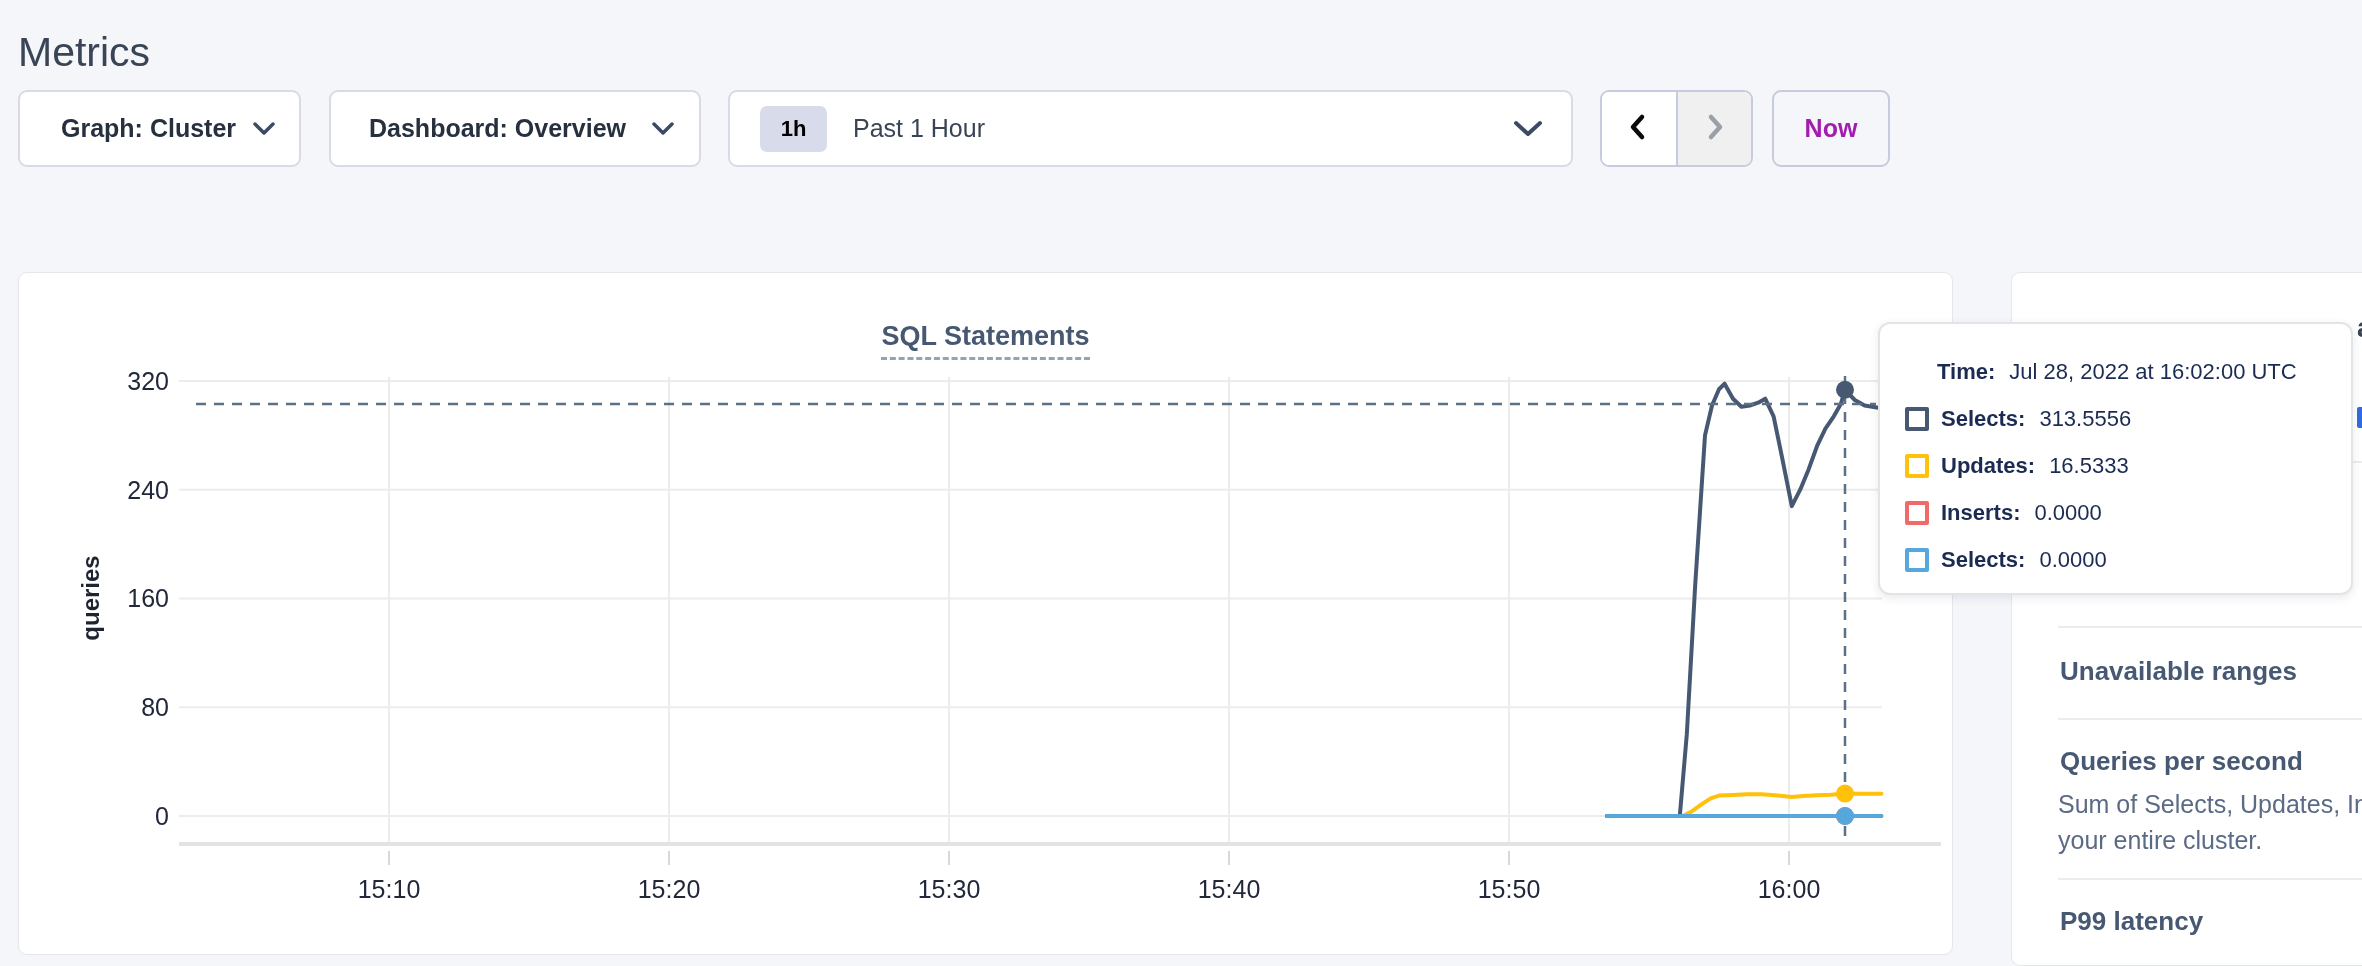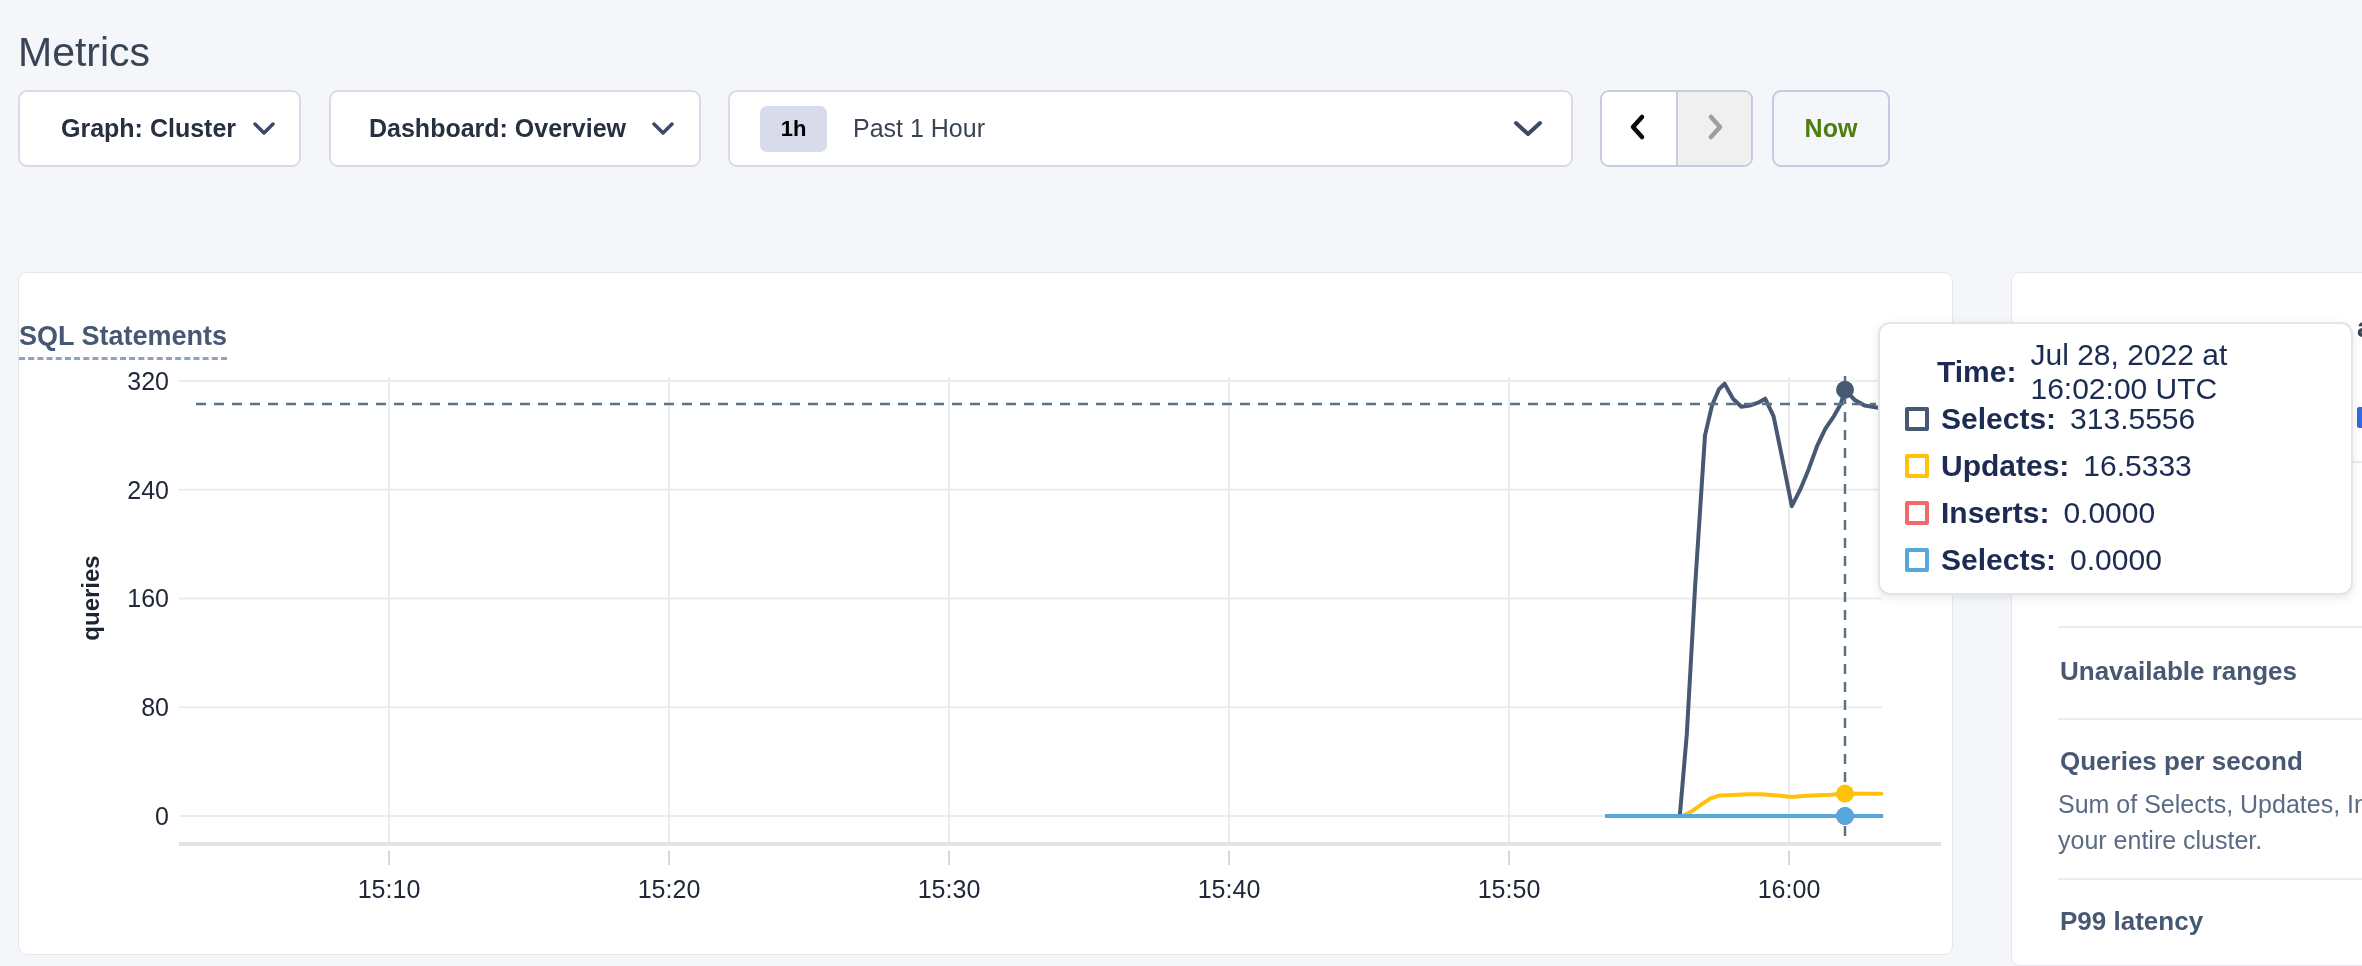--- a/index.html
+++ b/index.html
@@ -21,40 +21,40 @@
   .time-badge{width:67px;height:46px;border-radius:7px;background:#d8dcea;color:#000000;
       font-size:22px;font-weight:700;display:flex;align-items:center;justify-content:center;}
   .time-label{margin-left:26px;font-size:25px;font-weight:500;color:#394455;}
   .pager{position:absolute;left:1600px;top:90px;width:153px;height:77px;box-sizing:border-box;
       border:2px solid #c6cbdf;border-radius:9px;overflow:hidden;display:flex;background:#fff;}
   .pager-half{flex:1;display:flex;align-items:center;justify-content:center;cursor:pointer;}
   .pager-prev{border-right:2px solid #c6cbdf;background:#fff;}
   .pager-next{background:#f0f0f1;}
   .now-btn{position:absolute;left:1772px;top:90px;width:118px;height:77px;box-sizing:border-box;
       border:2px solid #c6cbdf;border-radius:9px;display:flex;align-items:center;justify-content:center;
-      font-size:25px;font-weight:600;color:#4d7c0f;background:transparent;cursor:default;}
+      font-size:25px;font-weight:600;color:#a21caf;background:transparent;cursor:default;}
 
   
   .chart-card{position:absolute;left:18px;top:272px;width:1935px;height:683px;box-sizing:border-box;
       background:#fff;border:1px solid #e4e6ea;border-radius:9px;z-index:5;}
-  .chart-title-wrap{position:absolute;left:0;right:0;top:48px;}
+  .chart-title-wrap{position:absolute;left:0;right:0;top:48px;text-align:center;}
   .chart-title{display:inline-block;font-size:27px;font-weight:700;color:#475872;
       padding-bottom:5px;border-bottom:3px dashed #8fa3bb;cursor:help;}
   .y-axis-label{position:absolute;left:72px;top:325px;transform:translate(-50%,-50%) rotate(-90deg);
       font-size:24px;font-weight:700;color:#1d2532;}
   .ytick{position:absolute;left:55px;width:95px;height:30px;text-align:right;
       font-size:25px;color:#20283a;line-height:30px;}
   .xtick{position:absolute;top:602px;width:120px;text-align:center;font-size:25px;color:#20283a;}
   #plot-svg{position:absolute;left:0;top:0;}
 
   
   .tooltip{position:absolute;left:1878px;top:322px;width:475px;height:273px;box-sizing:border-box;
       background:#fff;border:2px solid #e3e4e8;border-radius:12px;z-index:50;
       box-shadow:0 3px 10px rgba(40,50,70,.10);padding:24px 0 0 25px;color:#1b2b52;}
-  .tt-row{display:flex;align-items:center;height:47px;font-size:30px;}
+  .tt-row{display:flex;align-items:center;height:47px;font-size:22px;}
   .tt-time{padding-left:32px;}
   .tt-sq{width:16px;height:16px;border:4px solid #000;border-radius:2px;margin-right:12px;flex:0 0 auto;background:#fff;}
   .tt-label{font-weight:700;}
   .tt-val{margin-left:14px;font-weight:400;}
 
   
   .sidebar-card{position:absolute;left:2011px;top:272px;width:360px;height:694px;box-sizing:border-box;
       background:#fff;border:1px solid #e4e6ea;border-radius:9px;z-index:10;overflow:hidden;}
   .sb-divider{position:absolute;left:46px;right:0;border-top:2px solid #ececec;}
   .sb-heading{position:absolute;left:48px;margin:0;font-size:26px;font-weight:700;color:#475872;white-space:nowrap;}

